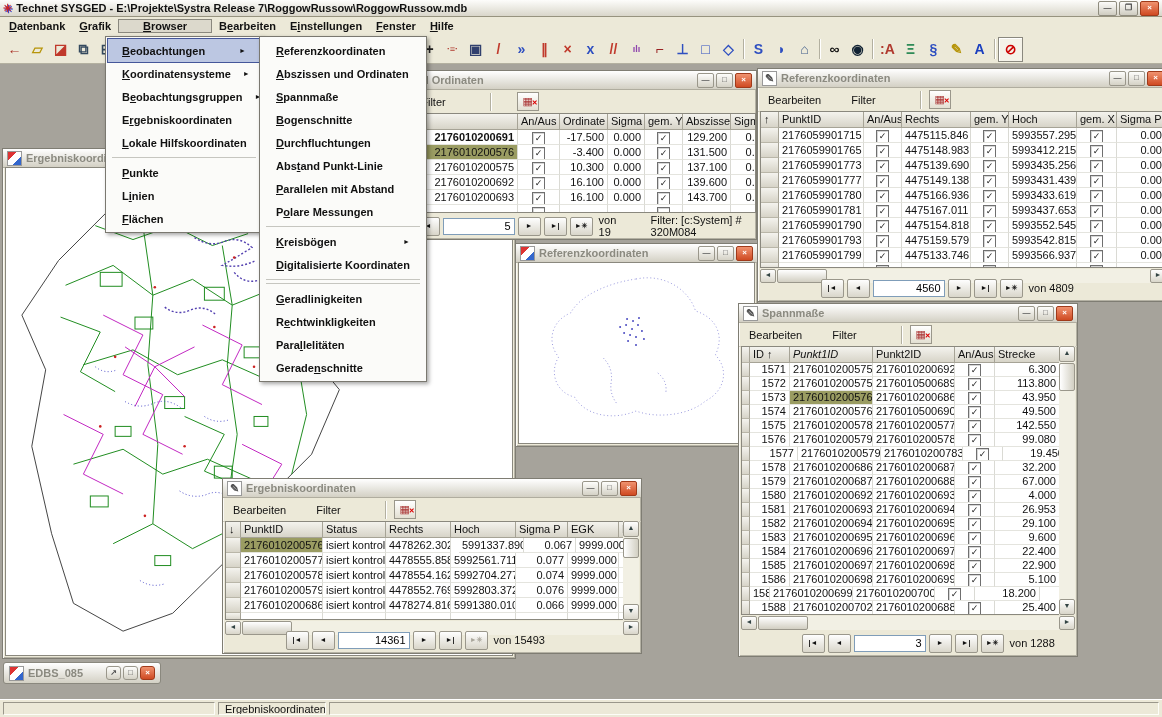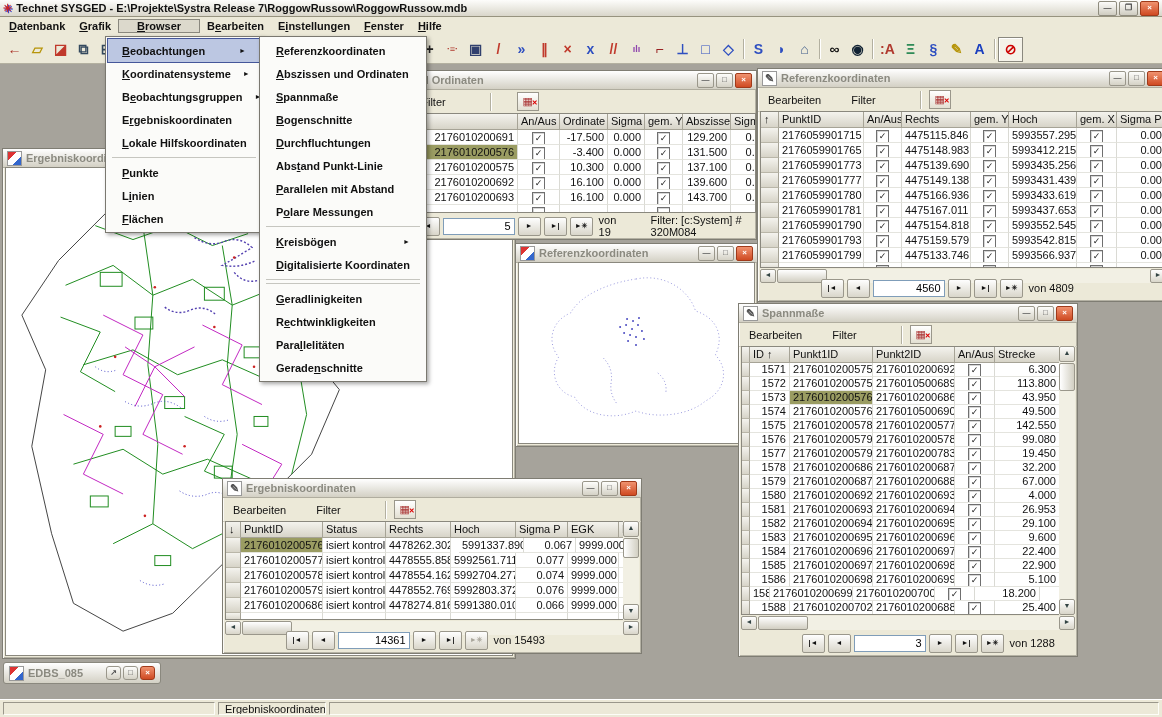--- a/index.html
+++ b/index.html
@@ -13,21 +13,21 @@
     font-weight:bold;}
   .appicon{color:#c22;text-shadow:1px 1px 0 #23c;font-size:11px;}
   .tb-btns{margin-left:auto;display:flex;gap:2px;}
   .tb-btn{width:17px;height:13px;border:1px solid #8f8c7e;border-radius:2px;
     background:linear-gradient(#fcfcfa,#cfccc0);font-size:8px;line-height:11px;
     text-align:center;color:#444;}
   .tb-btn.close{background:linear-gradient(#f0926f,#cf4a22);color:#fff;border-color:#a03a1a;}
   .menubar{position:absolute;left:0;top:17px;width:100%;height:17px;
     background:#ece9d8;display:flex;align-items:center;padding-left:2px;box-sizing:border-box;}
   .hitem{padding:1px 7px;font-weight:bold;}
-  .hitem.pressed{border:1px solid #8a887e;background:#dcd9cc;padding:0 18px;}
+  .hitem.pressed{border:1px solid #8a887e;background:#dcd9cc;padding:0 24px;}
   .toolbar{position:absolute;left:0;top:34px;width:100%;height:30px;
     background:#ece9d8;border-bottom:1px solid #b3b0a0;box-sizing:border-box;}
   .tgroup{position:absolute;top:2px;display:flex;align-items:center;height:26px;}
   .tbtn{width:23px;height:23px;display:flex;align-items:center;justify-content:center;
     font-size:14px;font-weight:bold;}
   .tbtn.act{border:1px solid #8a887e;background:#f4f2e8;box-shadow:inset 1px 1px 0 #fff;}
   .tsep{width:1px;height:20px;background:#b3b0a0;box-shadow:1px 0 0 #fff;margin:0 3px;}
   
   .vmenu{position:absolute;background:#fbfbf9;border:1px solid #7a7870;
     box-shadow:2px 2px 4px rgba(0,0,0,.35);padding:2px;z-index:20;}
@@ -302,21 +302,21 @@
           <div class="tcell" style="width: 171px;">PunktID</div>
           <div class="tcell" style="width: 42px;">An/Aus</div>
           <div class="tcell" style="width: 48px;">Ordinate</div>
           <div class="tcell" style="width: 37px;">Sigma Y</div>
           <div class="tcell" style="width: 38px;">gem. Y</div>
           <div class="tcell" style="width: 48px;">Abszisse ↑</div>
           <div class="tcell" style="width: 40px;">Sigma X</div>
         </div>
         <div class="trow" style="height: 15px; line-height: 14px;">
           <div class="tcell sel" style="width: 16px;"></div>
-          <div class="tcell r" style="width: 171px;">2176010200691</div>
+          <div class="tcell r" style="width: 171px; font-weight: bold;">2176010200691</div>
           <div class="tcell ck" style="width: 42px;"><span class="chk">✓</span></div>
           <div class="tcell r" style="width: 48px;">-17.500</div>
           <div class="tcell r" style="width: 37px;">0.000</div>
           <div class="tcell ck" style="width: 38px;"><span class="chk">✓</span></div>
           <div class="tcell r" style="width: 48px;">129.200</div>
           <div class="tcell r" style="width: 40px;">0.00</div>
         </div>
         <div class="trow" style="height: 15px; line-height: 14px;">
           <div class="tcell sel" style="width: 16px;"></div>
           <div class="tcell r selc" style="width: 171px;">2176010200576</div>
@@ -540,21 +540,21 @@
     <div class="wmenu">
       <span class="wmenu-item">Bearbeiten</span>
       <span class="wmenu-item">Filter</span>
       <span class="wmenu-sep"></span>
       <button class="delfilter"><span>▦</span><span class="dfx">✕</span></button>
     </div>
     <div class="tablewrap" style="left:2px;top:42px;right:2px;height:269px">
         <div class="trow thead">
           <div class="tcell sel" style="width: 8px;"></div>
           <div class="tcell" style="width: 40px;">ID ↑</div>
-          <div class="tcell" style="width: 83px;">Punkt1ID</div>
+          <div class="tcell" style="width: 83px; font-style: italic;">Punkt1ID</div>
           <div class="tcell" style="width: 82px;">Punkt2ID</div>
           <div class="tcell" style="width: 40px;">An/Aus</div>
           <div class="tcell" style="width: 65px;">Strecke</div>
         </div>
         <div class="trow" style="height: 14px; line-height: 13px;">
           <div class="tcell sel" style="width: 8px;"></div>
           <div class="tcell r" style="width: 40px;">1571</div>
           <div class="tcell r" style="width: 83px;">2176010200575</div>
           <div class="tcell r" style="width: 82px;">2176010200692</div>
           <div class="tcell ck" style="width: 40px;"><span class="chk">✓</span></div>
@@ -595,21 +595,21 @@
         <div class="trow" style="height: 14px; line-height: 13px;">
           <div class="tcell sel" style="width: 8px;"></div>
           <div class="tcell r" style="width: 40px;">1576</div>
           <div class="tcell r" style="width: 83px;">2176010200579</div>
           <div class="tcell r" style="width: 82px;">2176010200578</div>
           <div class="tcell ck" style="width: 40px;"><span class="chk">✓</span></div>
           <div class="tcell r" style="width: 65px;">99.080</div>
         </div>
         <div class="trow" style="height: 14px; line-height: 13px;">
           <div class="tcell sel" style="width: 8px;"></div>
-          <div class="tcell r" style="width: 40px;">1577</div>
+          <div class="tcell r" style="width: 48px;">1577</div>
           <div class="tcell r" style="width: 83px;">2176010200579</div>
           <div class="tcell r" style="width: 82px;">2176010200783</div>
           <div class="tcell ck" style="width: 40px;"><span class="chk">✓</span></div>
           <div class="tcell r" style="width: 65px;">19.450</div>
         </div>
         <div class="trow" style="height: 14px; line-height: 13px;">
           <div class="tcell sel" style="width: 8px;"></div>
           <div class="tcell r" style="width: 40px;">1578</div>
           <div class="tcell r" style="width: 83px;">2176010200686</div>
           <div class="tcell r" style="width: 82px;">2176010200687</div>

